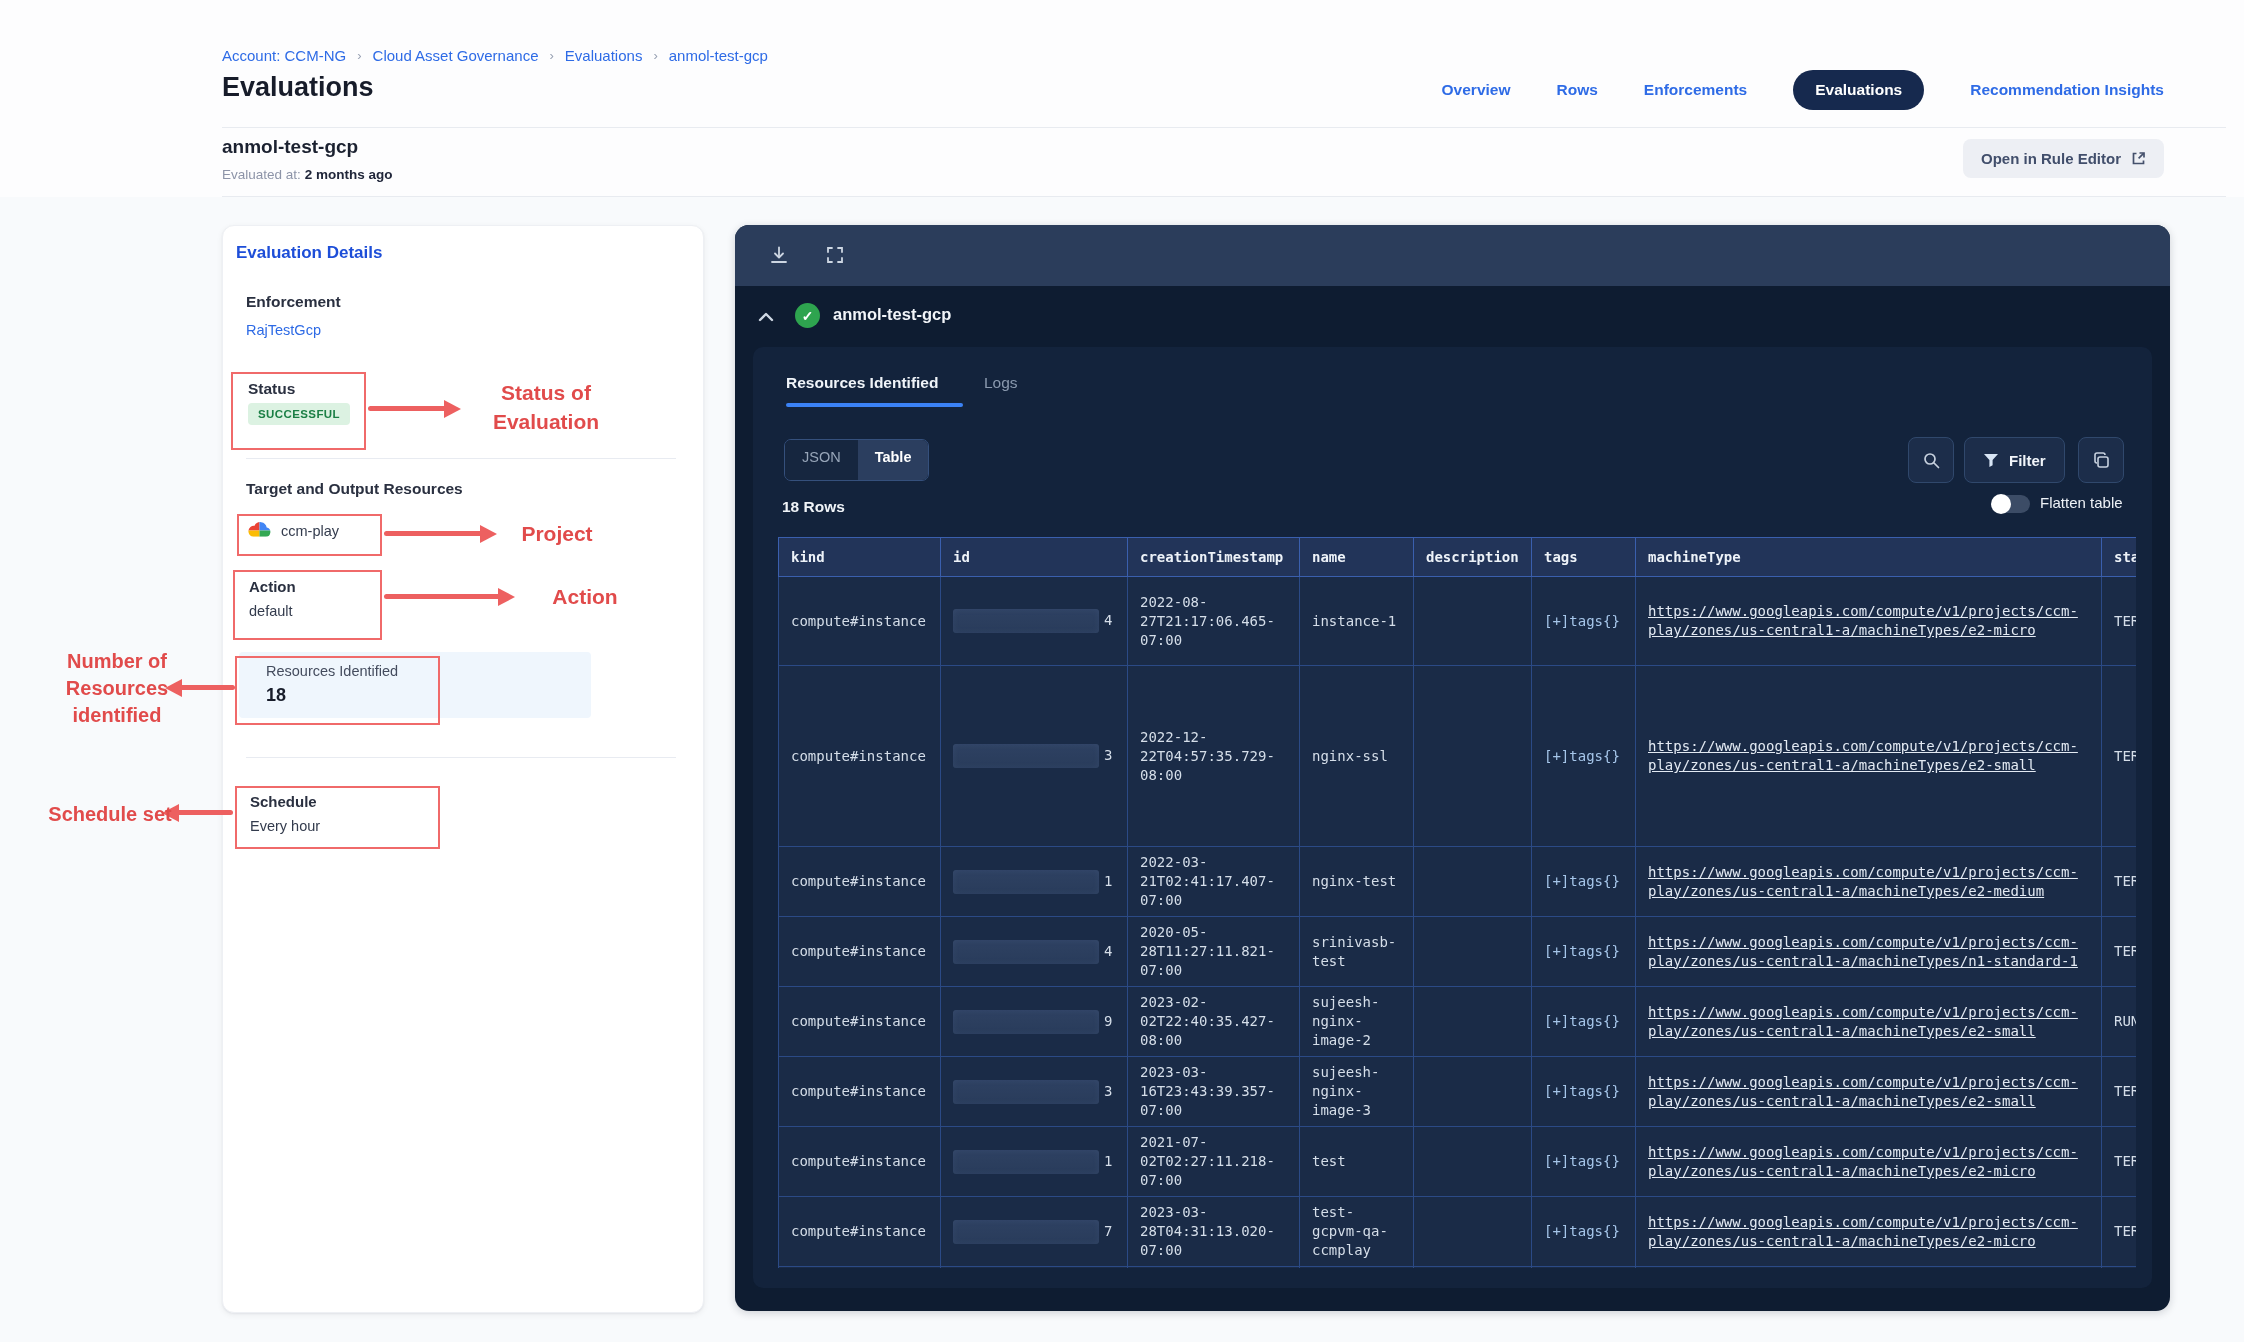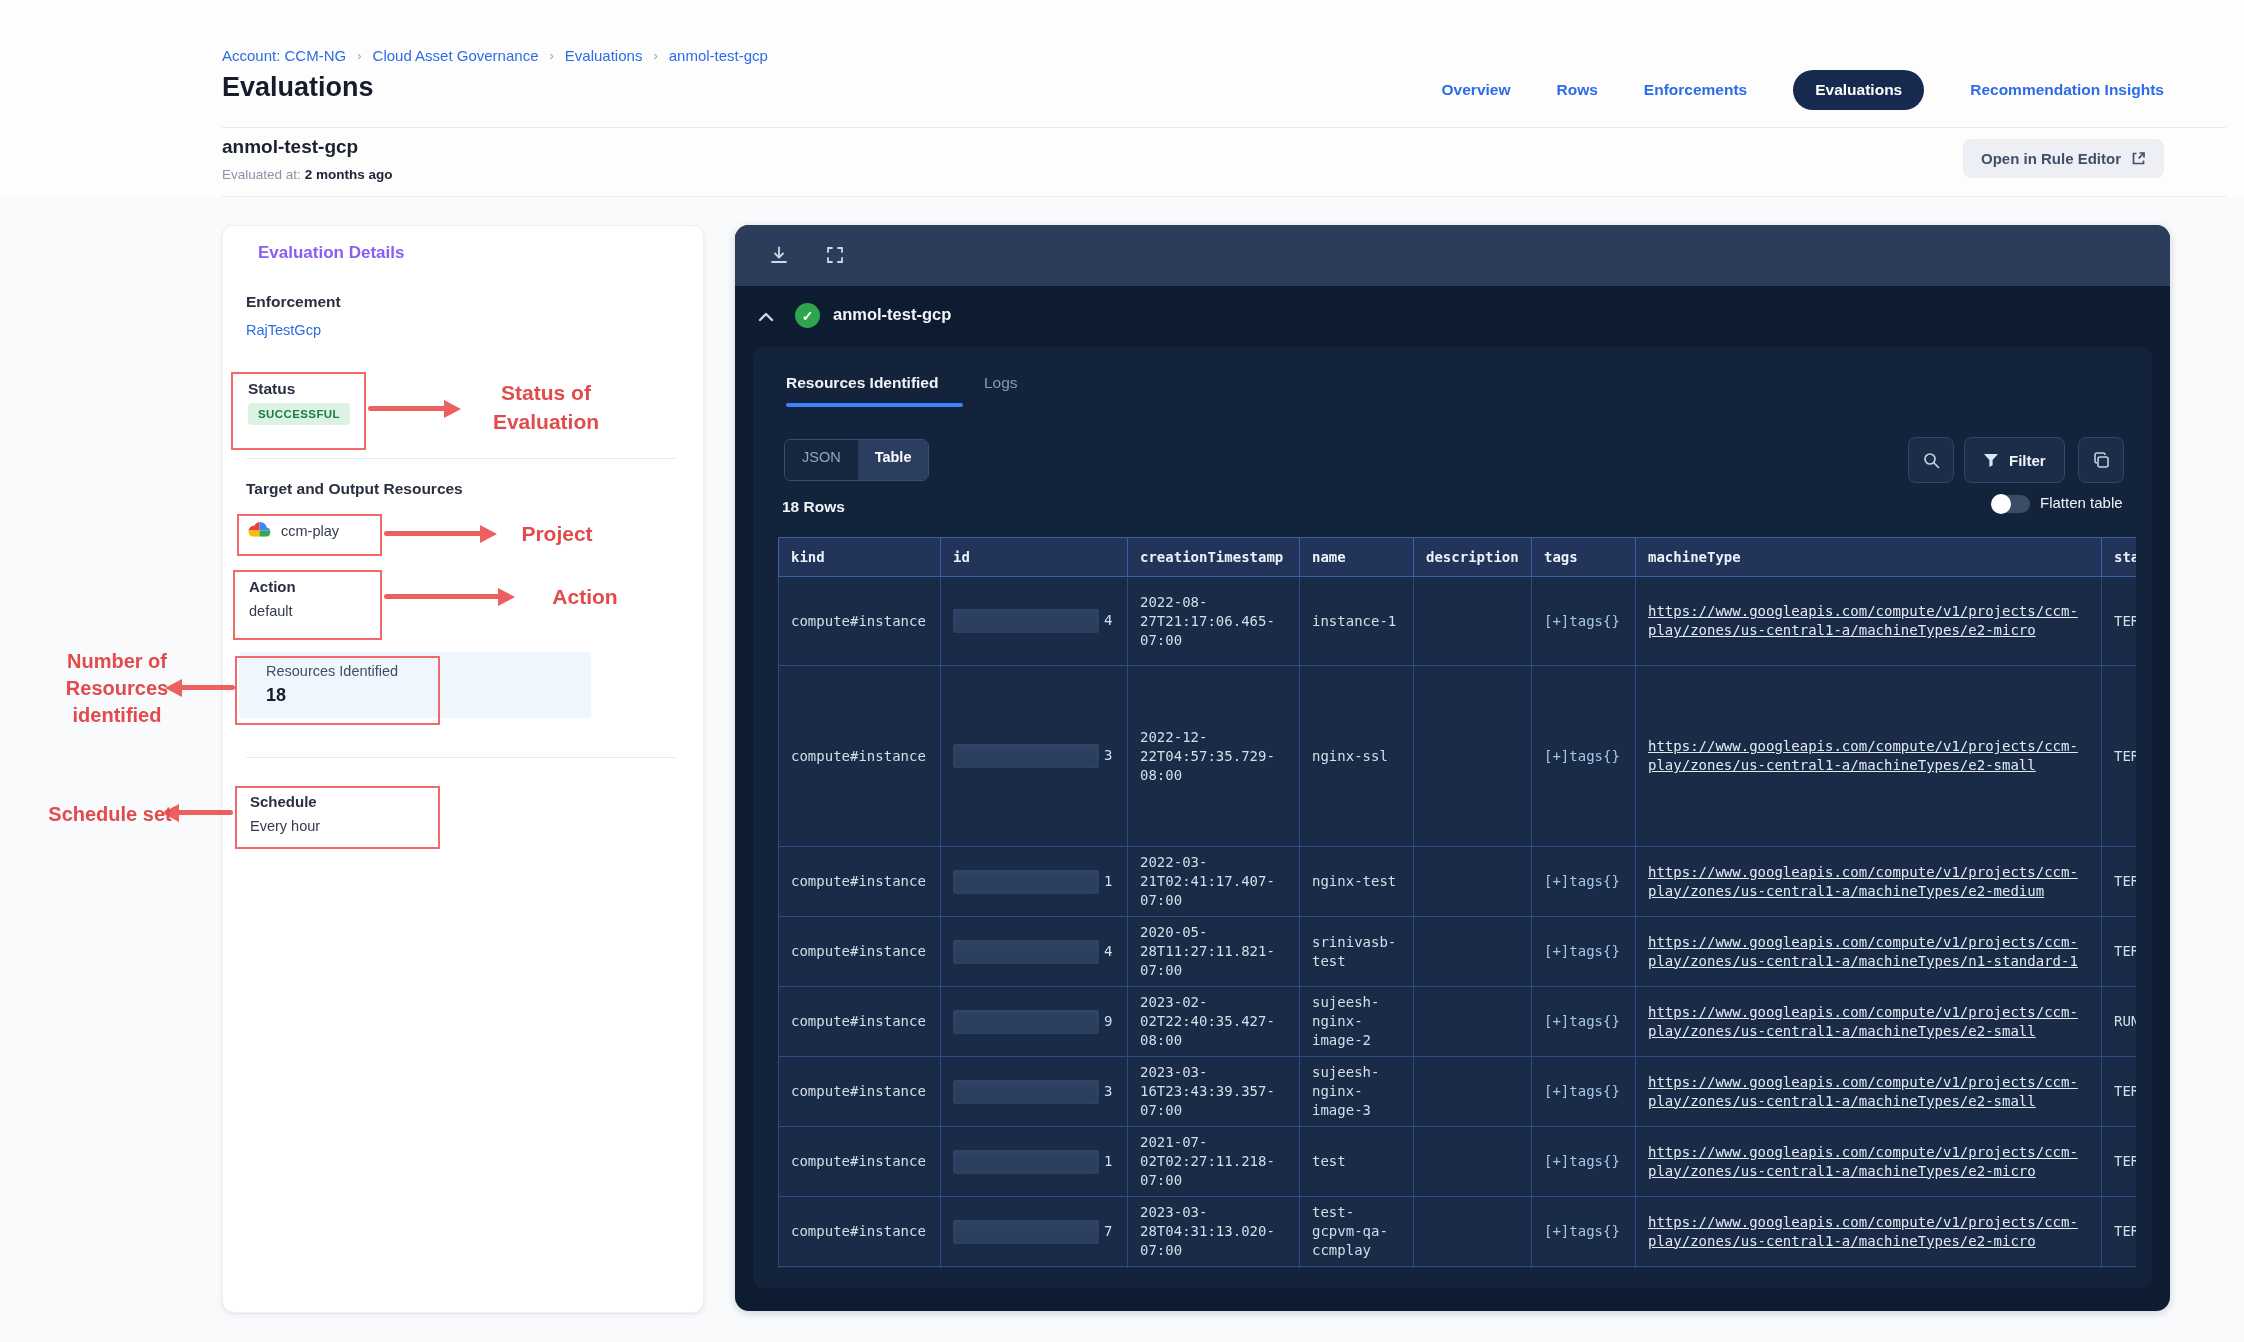--- a/index.html
+++ b/index.html
@@ -20,21 +20,21 @@
   
   .sub-name{position:absolute;left:222px;top:136px;font-size:19px;font-weight:700;color:#1b2130;}
   .sub-eval{position:absolute;left:222px;top:167px;font-size:13.5px;color:#8d94a8;}
   .sub-eval b{color:#20263a;margin-left:4px;}
   .open-btn{position:absolute;top:139px;right:80px;background:#edeff4;border-radius:8px;padding:11px 18px;
     font-size:15px;font-weight:700;color:#414e6b;display:flex;gap:10px;align-items:center;cursor:pointer;}
 
   
   .card{position:absolute;left:222px;top:225px;width:480px;height:1086px;background:#fff;border:1px solid #eef0f4;
     border-radius:12px;box-shadow:0 1px 2px rgba(16,24,40,.05),0 2px 6px rgba(16,24,40,.06);}
-  .c-h1{position:absolute;left:258px;top:243px;font-size:17px;font-weight:700;color:#8b5cf6;text-align:center;}
+  .c-h1{position:absolute;left:236px;top:243px;font-size:17px;font-weight:700;color:#1d4ed8;text-align:center;}
   .c-lab{font-size:15.5px;font-weight:600;color:#2a3040;}
   .c-link-blue{font-size:14.5px;color:#2d6ae5;cursor:pointer;}
   .badge-green{display:inline-block;background:#dcf2e2;color:#1b7f45;font-size:11.5px;font-weight:700;
     letter-spacing:.4px;padding:5px 10px;border-radius:4px;}
   .cdiv{position:absolute;left:246px;width:430px;height:1px;background:#e8ebf1;}
   .val{font-size:14.5px;color:#333b4d;}
   .res-panel{position:absolute;left:239px;top:652px;width:352px;height:66px;background:#eff6fd;border-radius:4px;}
 
   
   .redbox{position:absolute;border:2px solid #f06a6a;background:transparent;}

